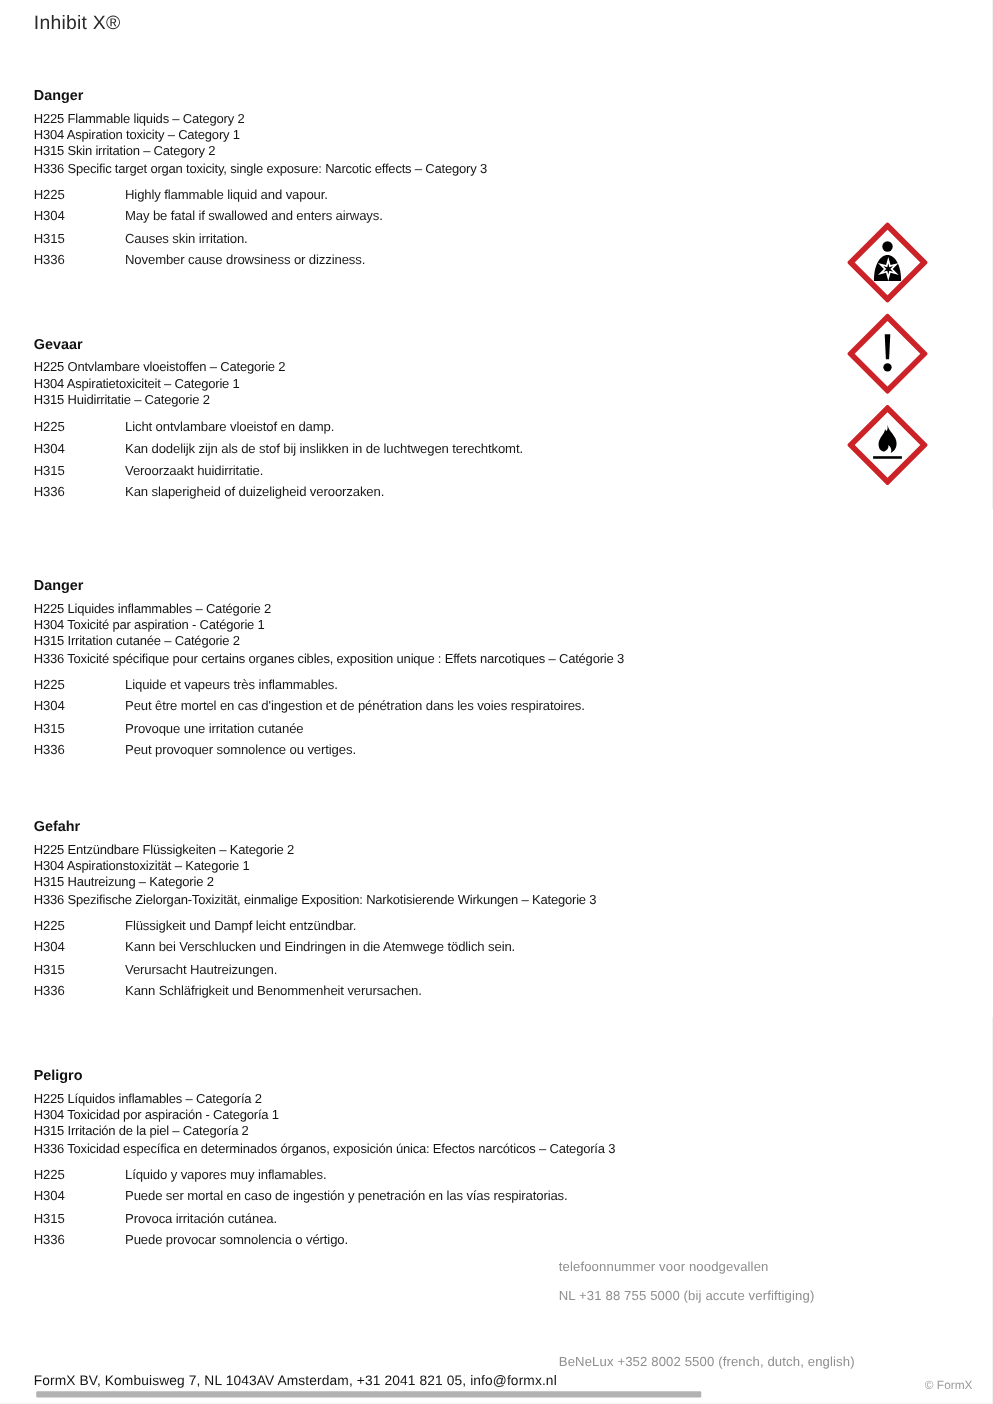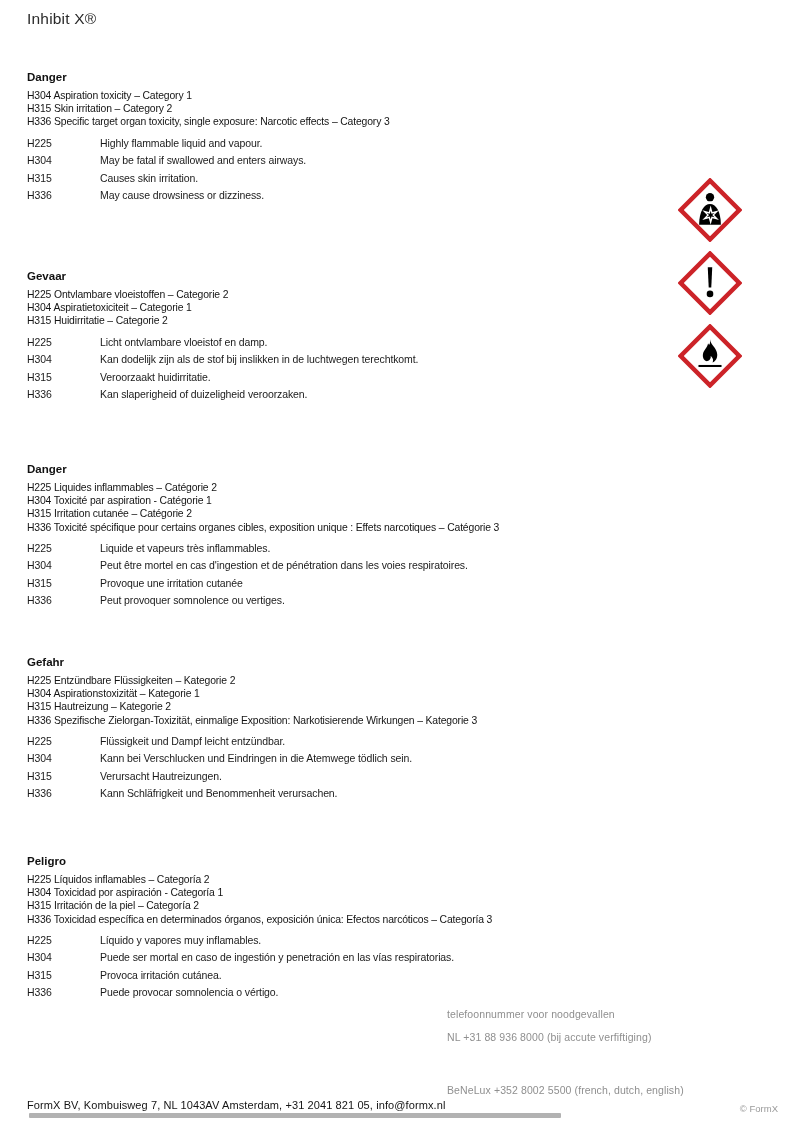--- a/index.html
+++ b/index.html
@@ -46,39 +46,40 @@
 </style>
 </head>
 <body>
 
 <div class="page">
 
   <div class="product-title">Inhibit X®</div>
 
   <section class="lang-block" style="top:71px;">
     <h2>Danger</h2>
+    <p class="cls-line">H225 Flammable liquids – Category 2</p>
     <p class="cls-line">H304 Aspiration toxicity – Category 1</p>
     <p class="cls-line">H315 Skin irritation – Category 2</p>
     <p class="cls-line">H336 Specific target organ toxicity, single exposure: Narcotic effects – Category 3</p>
     <div class="statements">
       <div class="stmt-row">
           <span class="stmt-code">H225</span>
           <span class="stmt-text">Highly flammable liquid and vapour.</span>
         </div>
       <div class="stmt-row">
           <span class="stmt-code">H304</span>
           <span class="stmt-text">May be fatal if swallowed and enters airways.</span>
         </div>
       <div class="stmt-row">
           <span class="stmt-code">H315</span>
           <span class="stmt-text">Causes skin irritation.</span>
         </div>
       <div class="stmt-row">
           <span class="stmt-code">H336</span>
-          <span class="stmt-text">May cause drowsiness or dizziness.</span>
+          <span class="stmt-text">November cause drowsiness or dizziness.</span>
         </div>
     </div>
   </section>
 
   <section class="lang-block" style="top:270px;">
     <h2>Gevaar</h2>
     <p class="cls-line">H225 Ontvlambare vloeistoffen – Categorie 2</p>
     <p class="cls-line">H304 Aspiratietoxiciteit – Categorie 1</p>
     <p class="cls-line">H315 Huidirritatie – Categorie 2</p>
     <div class="statements">
@@ -197,20 +198,20 @@
   </div>
   <div class="picto" style="top:324px;">
     <svg viewBox="0 0 100 100" aria-hidden="true">
       <rect x="17.5" y="17.5" width="65" height="65" fill="#ffffff" stroke="#cc2328" stroke-width="7" transform="rotate(45 50 50)"></rect>
       <path fill="#000" d="M50 24 C51 32 57 35 60 42 C63 49 61 57 54 60 C56 56 54 52 51 50 C52 54 49 57 46 58 C41 58.5 38 53 39 47 C40.2 40 46 37 47 30 C48 33.5 50.8 34 50 24 Z"></path>
       <rect x="32" y="64" width="36" height="3.2" fill="#000"></rect>
     </svg>
   </div>
 
   <div class="emergency" style="top:1008px;">telefoonnummer voor noodgevallen</div>
-  <div class="emergency" style="top:1031px;">NL +31 88 936 8000 (bij accute verfiftiging)</div>
+  <div class="emergency" style="top:1031px;">NL +31 88 755 5000 (bij accute verfiftiging)</div>
   <div class="emergency" style="top:1084px;">BeNeLux +352 8002 5500 (french, dutch, english)</div>
 
   <div class="footer-line">FormX BV, Kombuisweg 7, NL 1043AV Amsterdam, +31 2041 821 05, info@formx.nl</div>
   <div class="copyright">© FormX</div>
   <div class="bottom-smear"></div>
 
 </div>
 
 </body></html>

